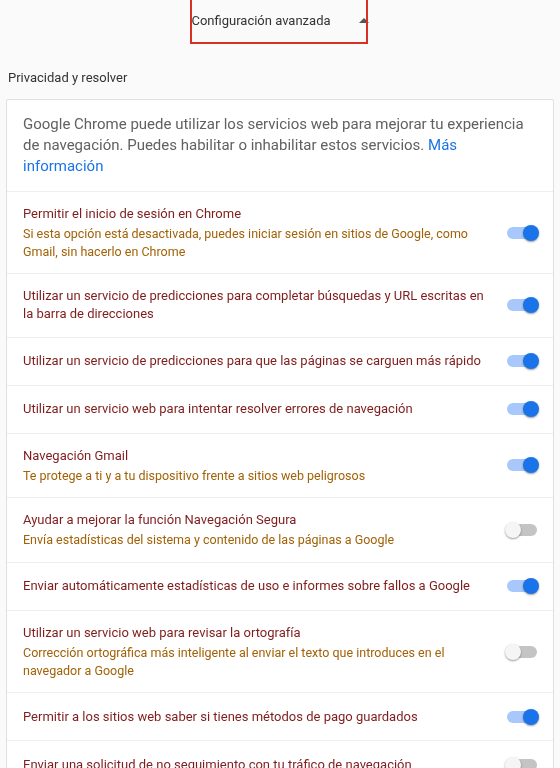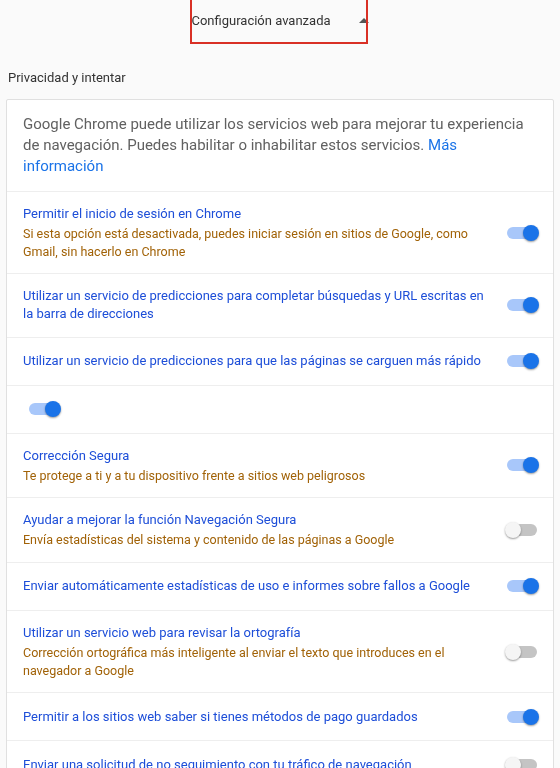--- a/index.html
+++ b/index.html
@@ -65,21 +65,21 @@
     padding: 13px 16px;
     border-bottom: 1px solid #eee;
     min-height: 48px;
   }
   .row:last-child { border-bottom: none; }
   .row-text {
     flex: 1;
     padding-right: 16px;
     line-height: 1.4;
   }
-  .row-title { font-size: 13px; color: #1d4ed8; }
+  .row-title { font-size: 13px; color: #7f1d1d; }
   .row-sub   { font-size: 12.5px; color: #a16207; margin-top: 2px; }
   .affordance {
     flex: 0 0 36px;
     display: flex;
     align-items: center;
     justify-content: flex-end;
   }
   .toggle {
     width: 30px;
     height: 12px;
@@ -110,21 +110,21 @@
 <body>
 
 <div class="advanced-bar">
   <div class="advanced-btn">
     <span>Configuración avanzada</span>
     <span class="chevron-up"></span>
   </div>
   <div class="highlight-box-top"></div>
 </div>
 
-<div class="section-title">Privacidad y intentar</div>
+<div class="section-title">Privacidad y resolver</div>
 
 <div class="card">
 
   <div class="card-intro">
     <span>Google Chrome puede utilizar los servicios web para mejorar tu experiencia de navegación. Puedes habilitar o inhabilitar estos servicios. </span><span class="link">Más información</span>
   </div>
 
   <div class="row">
     <div class="row-text">
       <div class="row-title">Permitir el inicio de sesión en Chrome</div>
@@ -153,30 +153,33 @@
         <div class="row-title">Utilizar un servicio de predicciones para que las páginas se carguen más rápido</div>
       </div>
     <div class="affordance">
         <div class="toggle on">
           <div class="knob"></div>
         </div>
       </div>
   </div>
 
   <div class="row">
-    <div class="affordance">
-        <div class="toggle on">
-          <div class="knob"></div>
-        </div>
-      </div>
-  </div>
-
-  <div class="row">
-    <div class="row-text">
-      <div class="row-title">Corrección Segura</div>
+    <div class="row-text">
+        <div class="row-title">Utilizar un servicio web para intentar resolver errores de navegación</div>
+      </div>
+    <div class="affordance">
+        <div class="toggle on">
+          <div class="knob"></div>
+        </div>
+      </div>
+  </div>
+
+  <div class="row">
+    <div class="row-text">
+      <div class="row-title">Navegación Gmail</div>
       <div class="row-sub">Te protege a ti y a tu dispositivo frente a sitios web peligrosos</div>
     </div>
     <div class="affordance">
         <div class="toggle on">
           <div class="knob"></div>
         </div>
       </div>
   </div>
 
   <div class="row">

